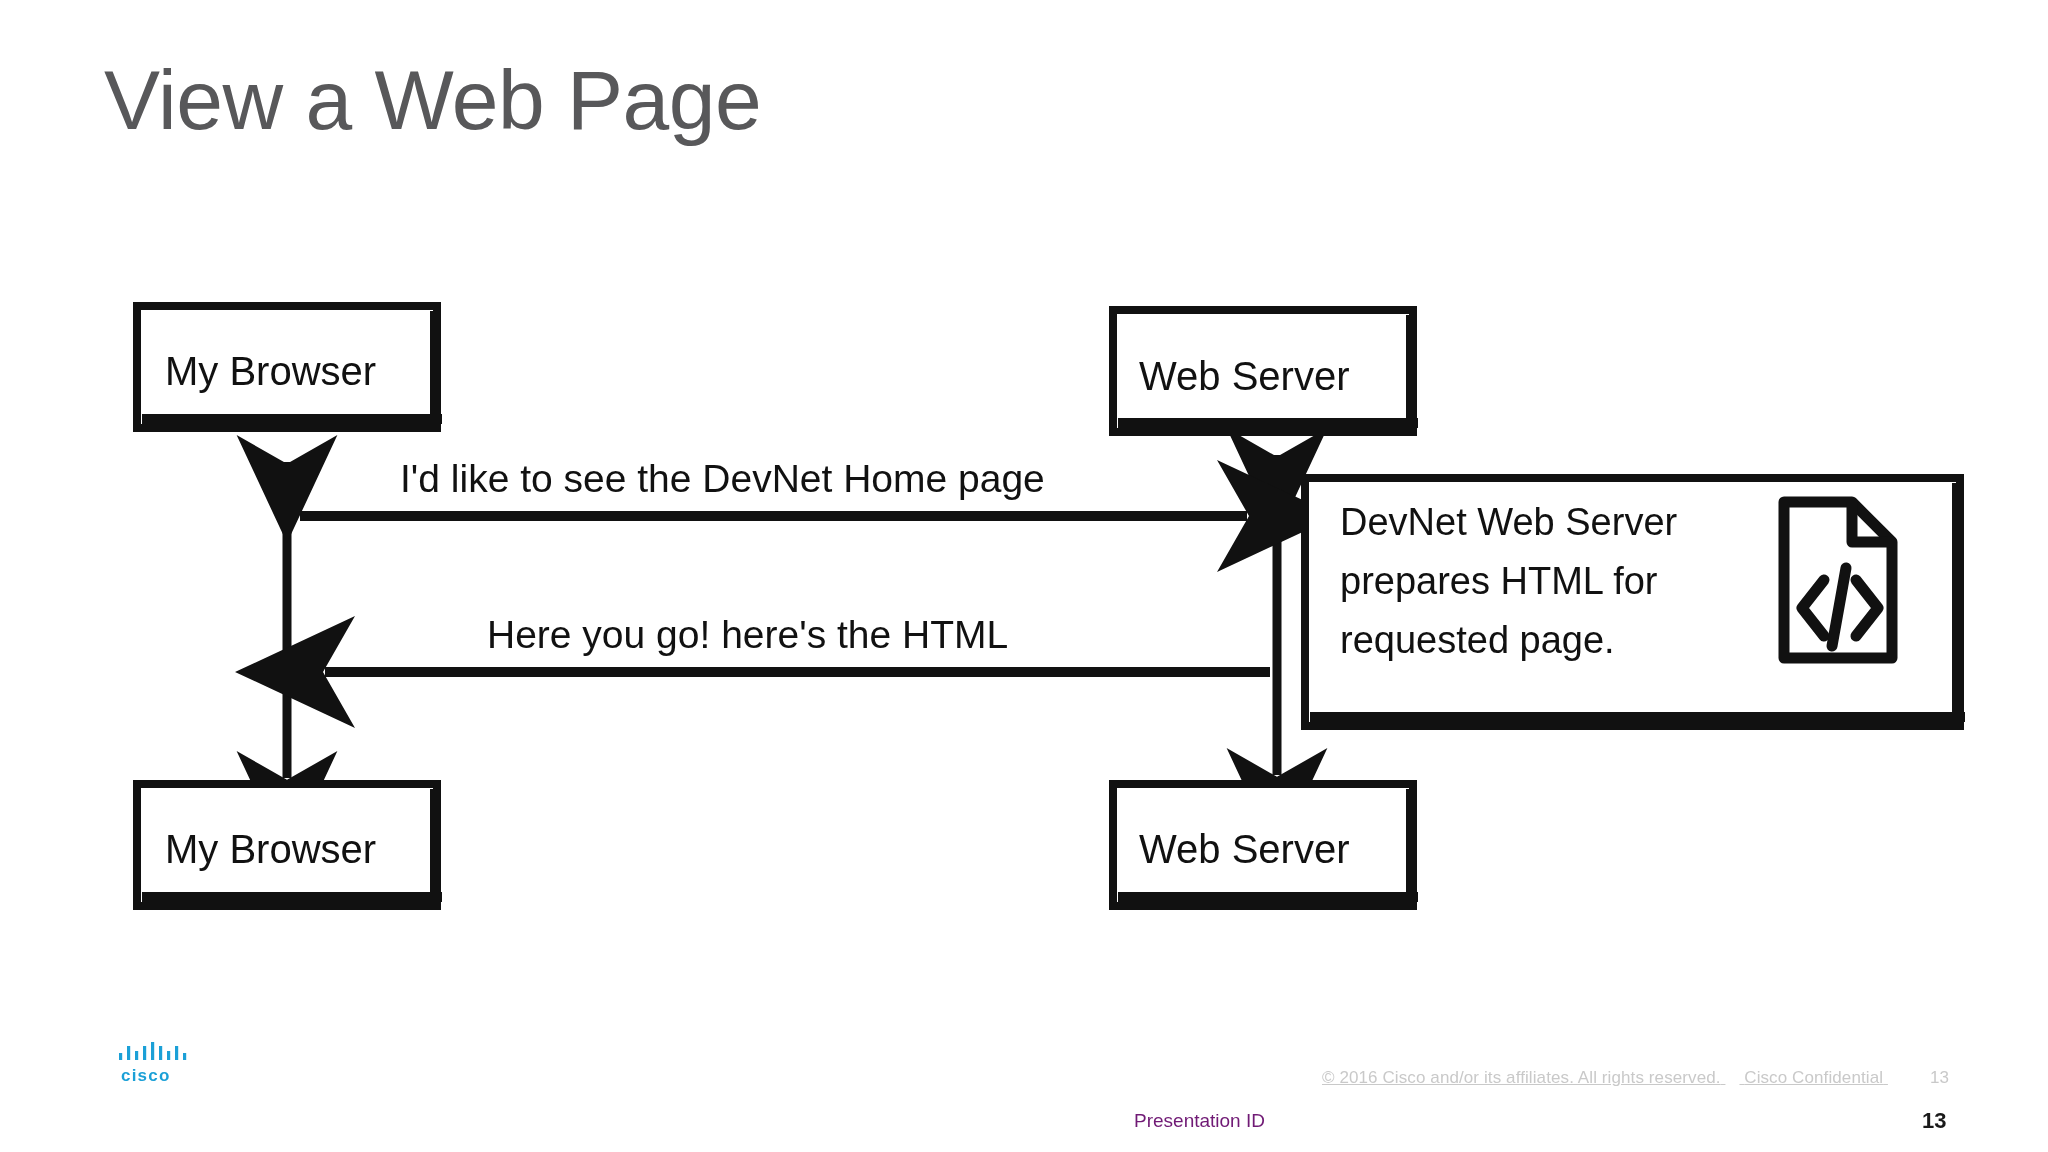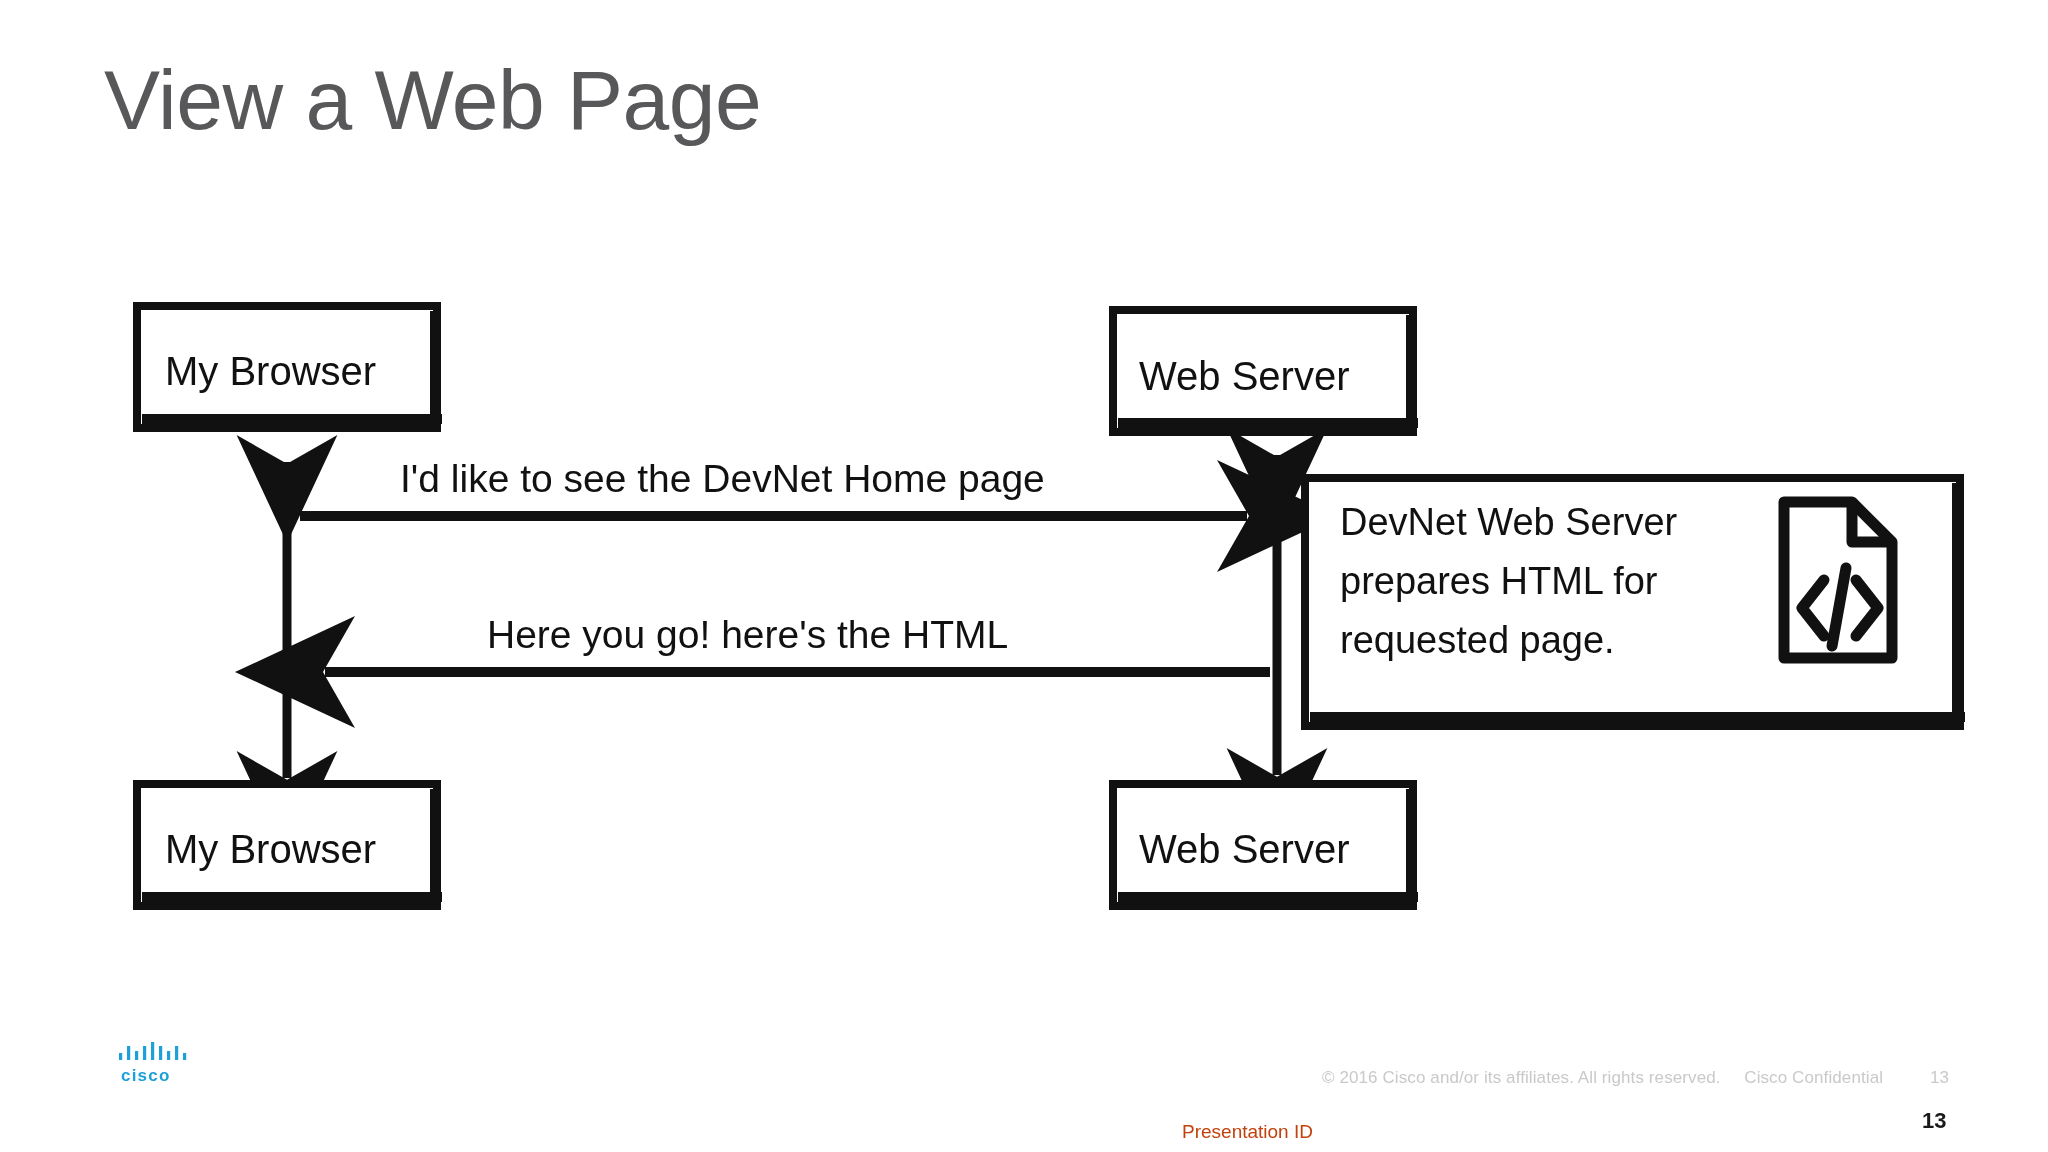--- a/index.html
+++ b/index.html
@@ -68,33 +68,33 @@
     text-align: center;
   }
   #copyright {
     position: absolute;
     left: 1322px;
     top: 1068px;
     font-size: 17px;
     color: #c9c9c9;
     white-space: nowrap;
     letter-spacing: 0.1px;
+    text-decoration: underline;
   }
   #copyright .cc-sep { display: inline-block; width: 14px; }
   #copyright .cc-pagenum { display: inline-block; margin-left: 42px; }
 
   #presentation-id {
     position: absolute;
-    left: 1182px;
+    left: 1134px;
     top: 1110px;
     font-size: 19px;
-    color: #c2410c;
-    font-weight: 400;
-    white-space: nowrap;
-    margin-top: 11px;
+    color: #701a75;
+    font-weight: 400;
+    white-space: nowrap;
   }
   #footer-pagenum {
     position: absolute;
     left: 1922px;
     top: 1108px;
     font-size: 22px;
     color: #1a1a1a;
     font-weight: 700;
     white-space: nowrap;
   }

